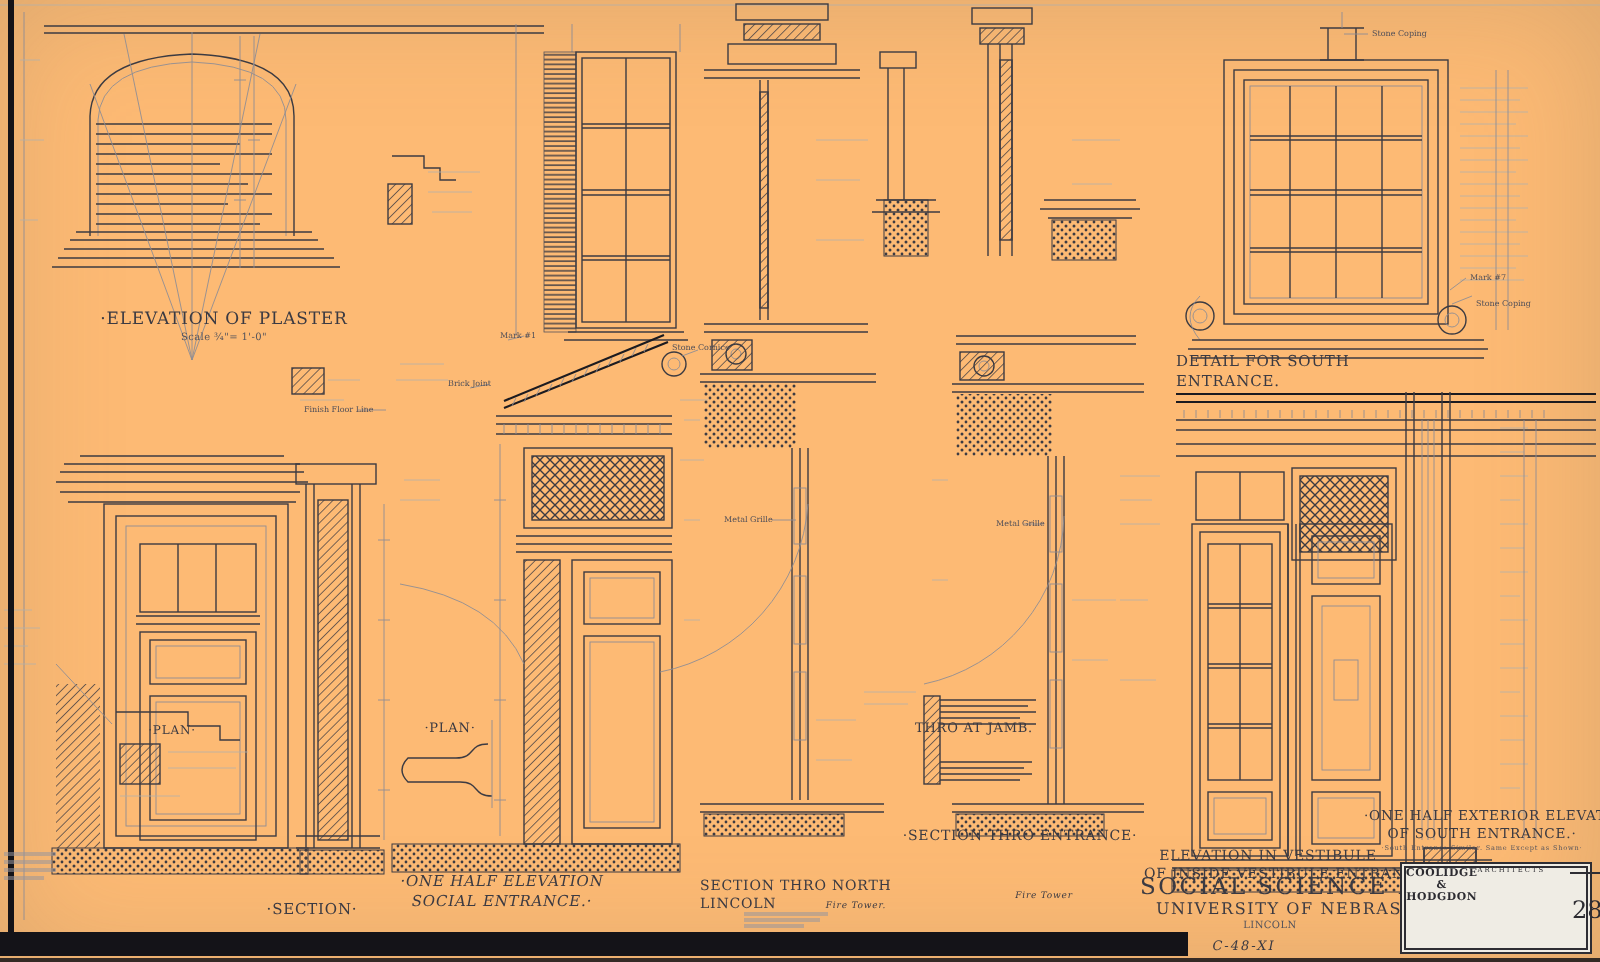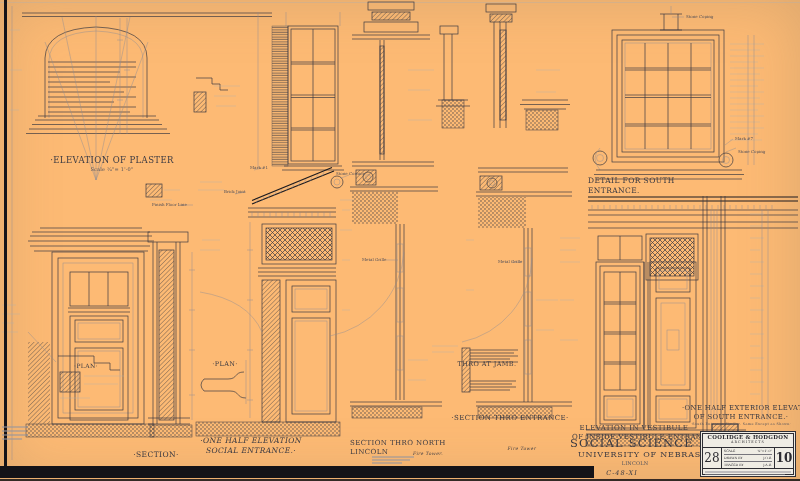--- a/index.html
+++ b/index.html
@@ -20,21 +20,21 @@
   .s6{font-size:6px;} .s5{font-size:5px;color:#55545c;letter-spacing:.2px;}
   .ann{position:absolute;font-size:4px;color:#504f58;letter-spacing:0;white-space:nowrap;}
   .big{font-size:11.5px;letter-spacing:1.2px;}
   .mid{font-size:8px;letter-spacing:.8px;}
   .hand{font-style:italic;font-size:6.5px;letter-spacing:1px;}
   .bar{position:absolute;background:#97959d;opacity:.55;height:1.6px;}
   .band{position:absolute;background:#141318;}
   
   .tb{position:absolute;left:700px;top:431px;width:96px;height:46px;border:1.2px solid #2e2d33;
       background:#efece4;box-sizing:border-box;padding:1px;}
-  .tb-in{border:.6px solid #2e2d33;height:100%;box-sizing:border-box;display:flex;flex-direction:column;}
+  .tb-in{border:.6px solid #2e2d33;height:100%;box-sizing:border-box;display:flex;flex-direction:row;}
   .tb-firm{font-size:5.4px;font-weight:bold;text-align:center;letter-spacing:.3px;color:#2c2b31;line-height:1.1;margin-top:1px;}
   .tb-sub{font-size:3.4px;text-align:center;letter-spacing:1px;color:#2c2b31;line-height:1.1;}
   .tb-grid{display:flex;flex:1;border-top:.6px solid #2e2d33;margin-top:1.5px;}
   .tb-cell{border-right:.6px solid #2e2d33;display:flex;align-items:center;justify-content:center;}
   .tb-num{font-size:12px;color:#2c2b31;width:18px;}
   .tb-mid{flex:1;flex-direction:column;align-items:stretch;justify-content:center;padding:0 2px;}
   .tb-row{display:flex;justify-content:space-between;font-size:3.2px;color:#2c2b31;border-bottom:.4px solid #77757d;line-height:1.9;}
   .tb-row:last-child{border-bottom:none;}
   .tb-cell:last-child{border-right:none;font-weight:bold;}
   .tb-foot{border-top:.6px solid #2e2d33;height:7px;padding:1px 2px;}

